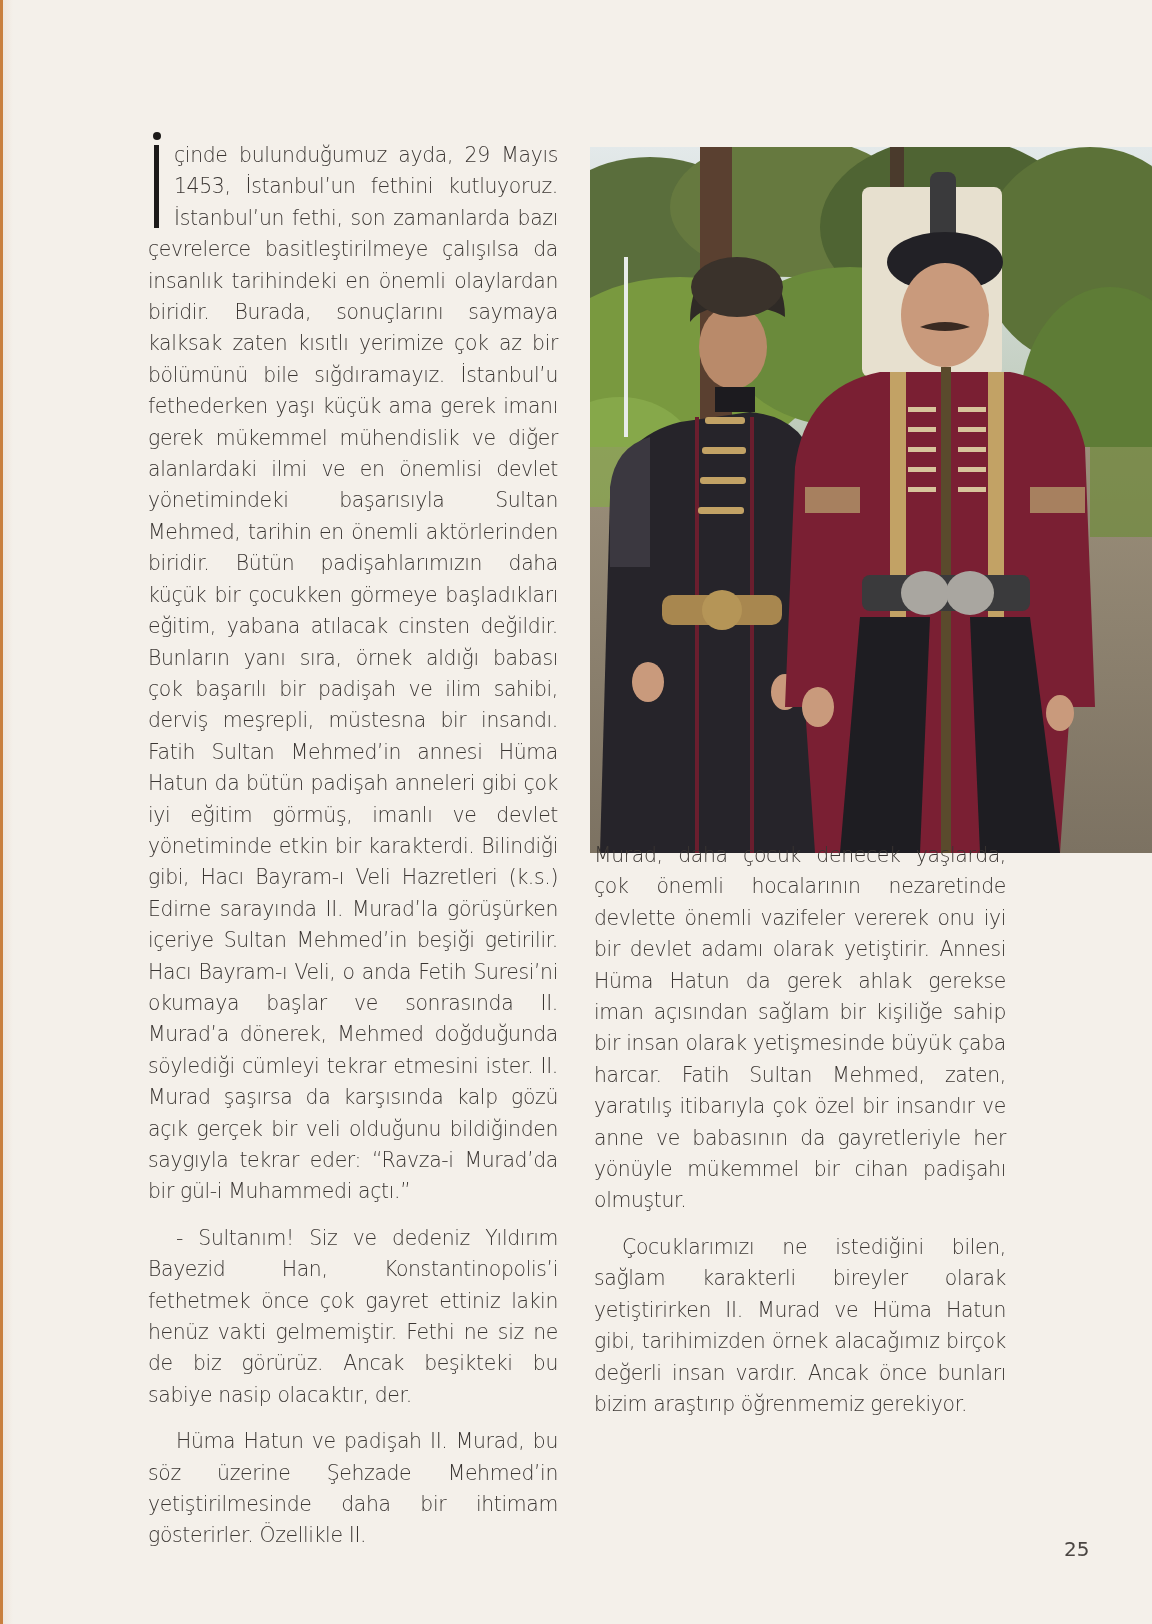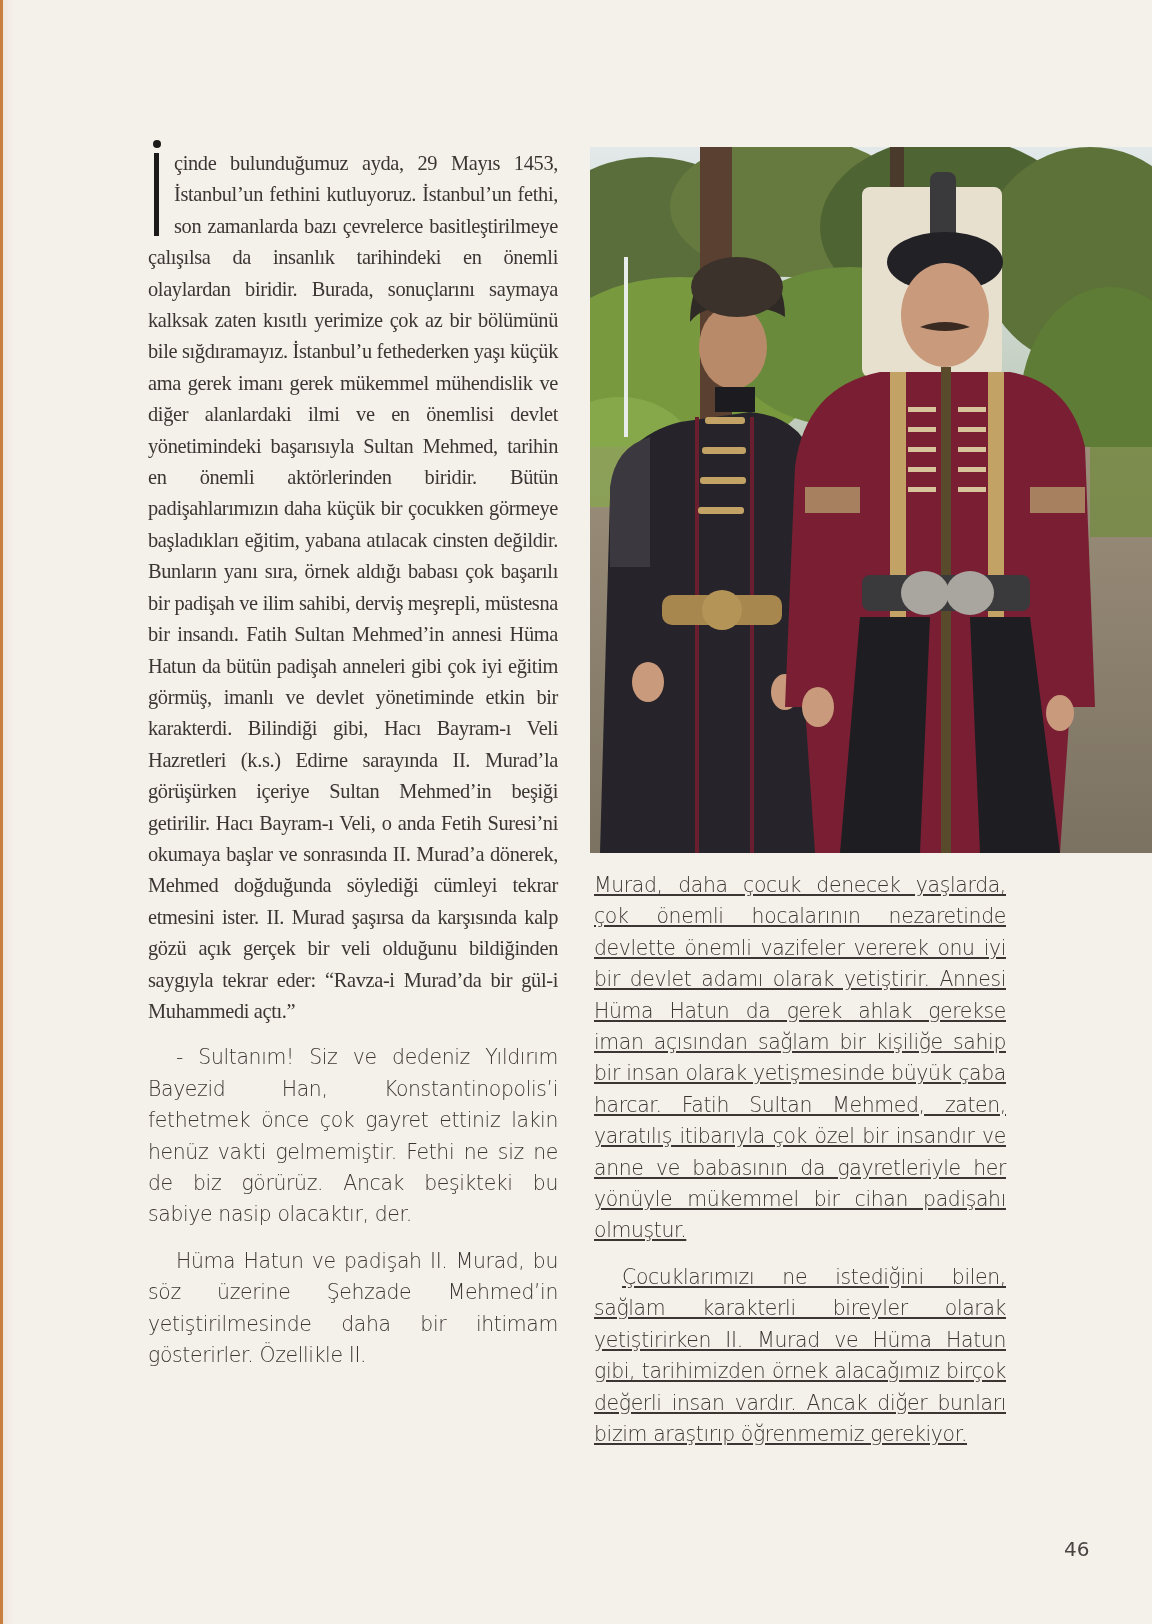--- a/index.html
+++ b/index.html
@@ -20,24 +20,24 @@
   }
   .col {
     position: absolute;
     font-size: 20.4px;
     line-height: 31.4px;
     font-weight: 300;
     letter-spacing: -0.35px;
     color: #3b3633;
   }
   .col-left { left: 148px; top: 140px; width: 410px; }
-  .col-right { left: 594px; top: 870px; width: 412px; text-decoration: underline; }
+  .col-right { left: 594px; top: 840px; width: 412px; }
   .col p { margin: 0 0 15px 0; text-align: justify; hyphens: none; }
   .col p.indent { text-indent: 28px; }
-  .col p.first { margin-top: 8px; font-family: Liberation Serif, serif; }
+  .col p.first { margin-top: 0; }
   .dropcap-block {
     float: left;
     width: 22px; height: 96px;
     margin: -5px 4px 0 0;
     position: relative;
   }
   .dropcap-dot {
     position: absolute; left: 5px; top: -3px;
     width: 8px; height: 8px; border-radius: 50%;
     background: #1c1a19;
@@ -159,16 +159,16 @@
       <path d="M270 470 L340 470 L330 706 L250 706 Z" fill="#1e1d22"></path>
       <path d="M380 470 L440 470 L470 706 L390 706 Z" fill="#1e1d22"></path>
       <ellipse cx="228" cy="560" rx="16" ry="20" fill="#c99a7c"></ellipse>
       <ellipse cx="470" cy="566" rx="14" ry="18" fill="#c99a7c"></ellipse>
     </g>
   </svg>
 </div>
 
 <div class="col col-right">
   <p>Murad, daha çocuk denecek yaşlarda, çok önemli hocalarının nezaretinde devlette önemli vazifeler vererek onu iyi bir devlet adamı olarak yetiştirir. Annesi Hüma Hatun da gerek ahlak gerekse iman açısından sağlam bir kişiliğe sahip bir insan olarak yetişmesinde büyük çaba harcar. Fatih Sultan Mehmed, zaten, yaratılış itibarıyla çok özel bir insandır ve anne ve babasının da gayretleriyle her yönüyle mükemmel bir cihan padişahı olmuştur.</p>
-  <p class="indent">Çocuklarımızı ne istediğini bilen, sağlam karakterli bireyler olarak yetiştirirken II. Murad ve Hüma Hatun gibi, tarihimizden örnek alacağımız birçok değerli insan vardır. Ancak diğer bunları bizim araştırıp öğrenmemiz gerekiyor.</p>
+  <p class="indent">Çocuklarımızı ne istediğini bilen, sağlam karakterli bireyler olarak yetiştirirken II. Murad ve Hüma Hatun gibi, tarihimizden örnek alacağımız birçok değerli insan vardır. Ancak önce bunları bizim araştırıp öğrenmemiz gerekiyor.</p>
 </div>
 
-<div class="page-number">46</div>
+<div class="page-number">25</div>
 
 </body></html>

